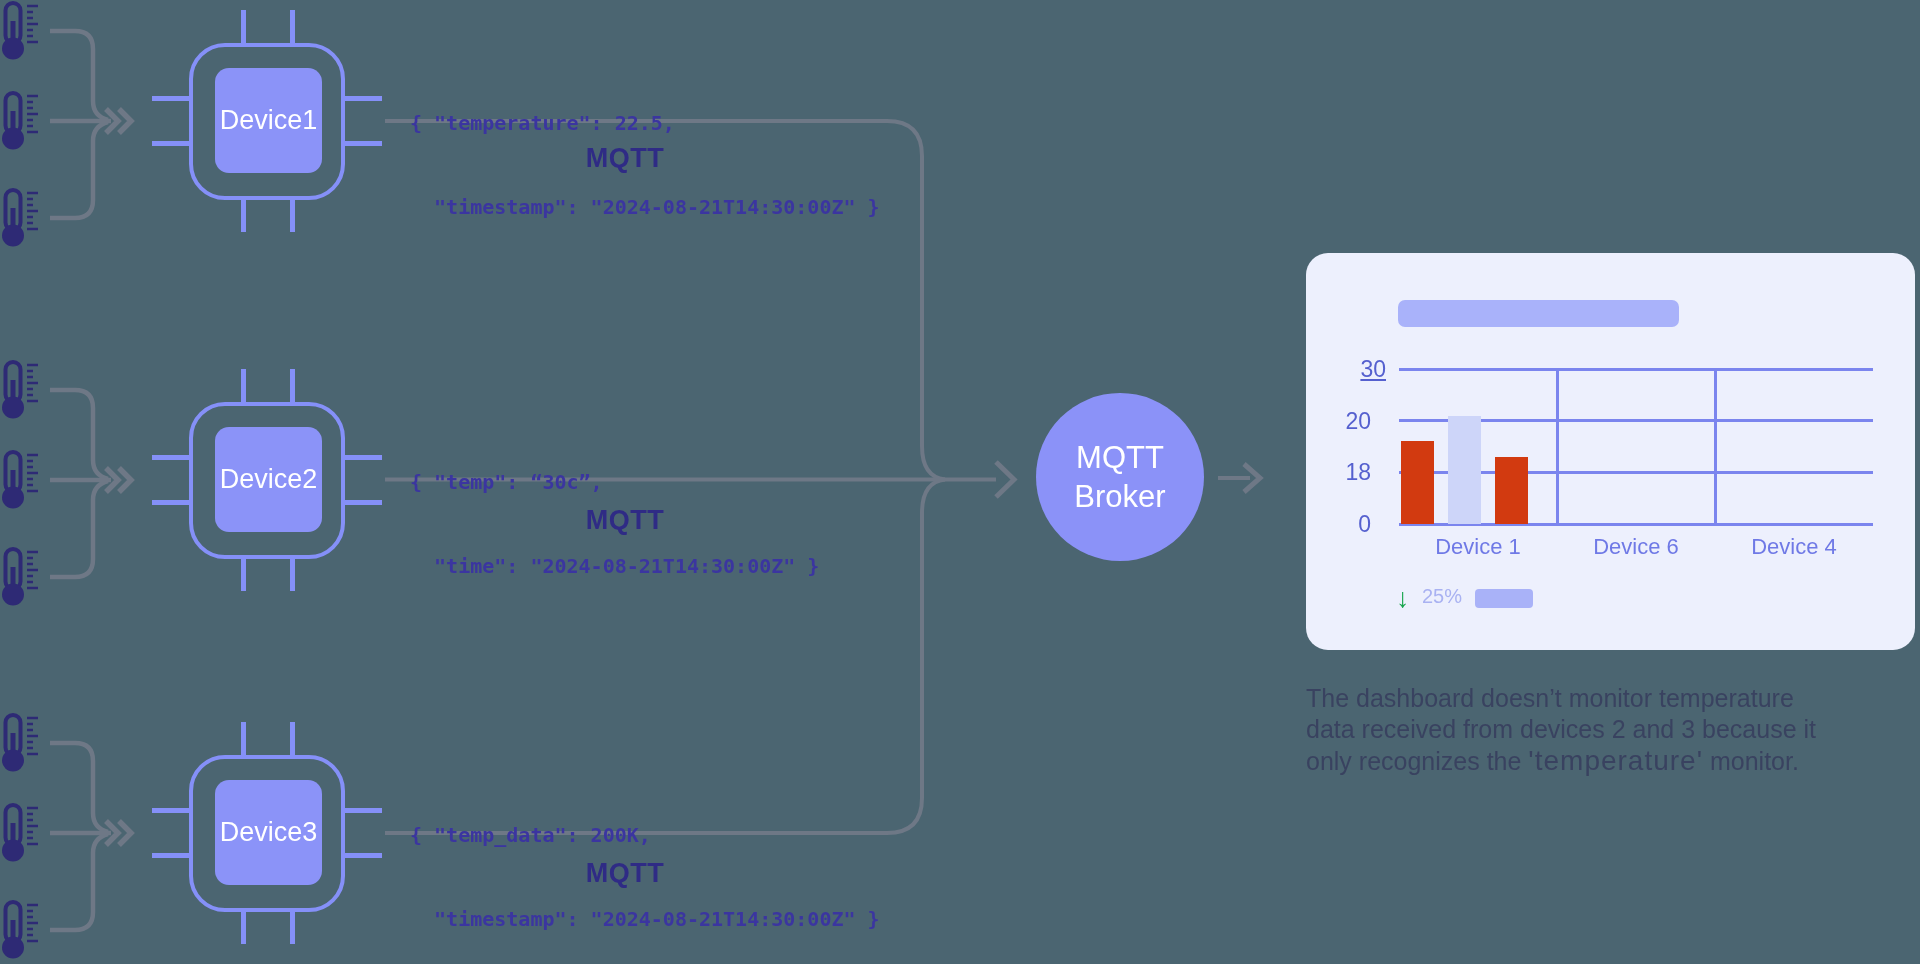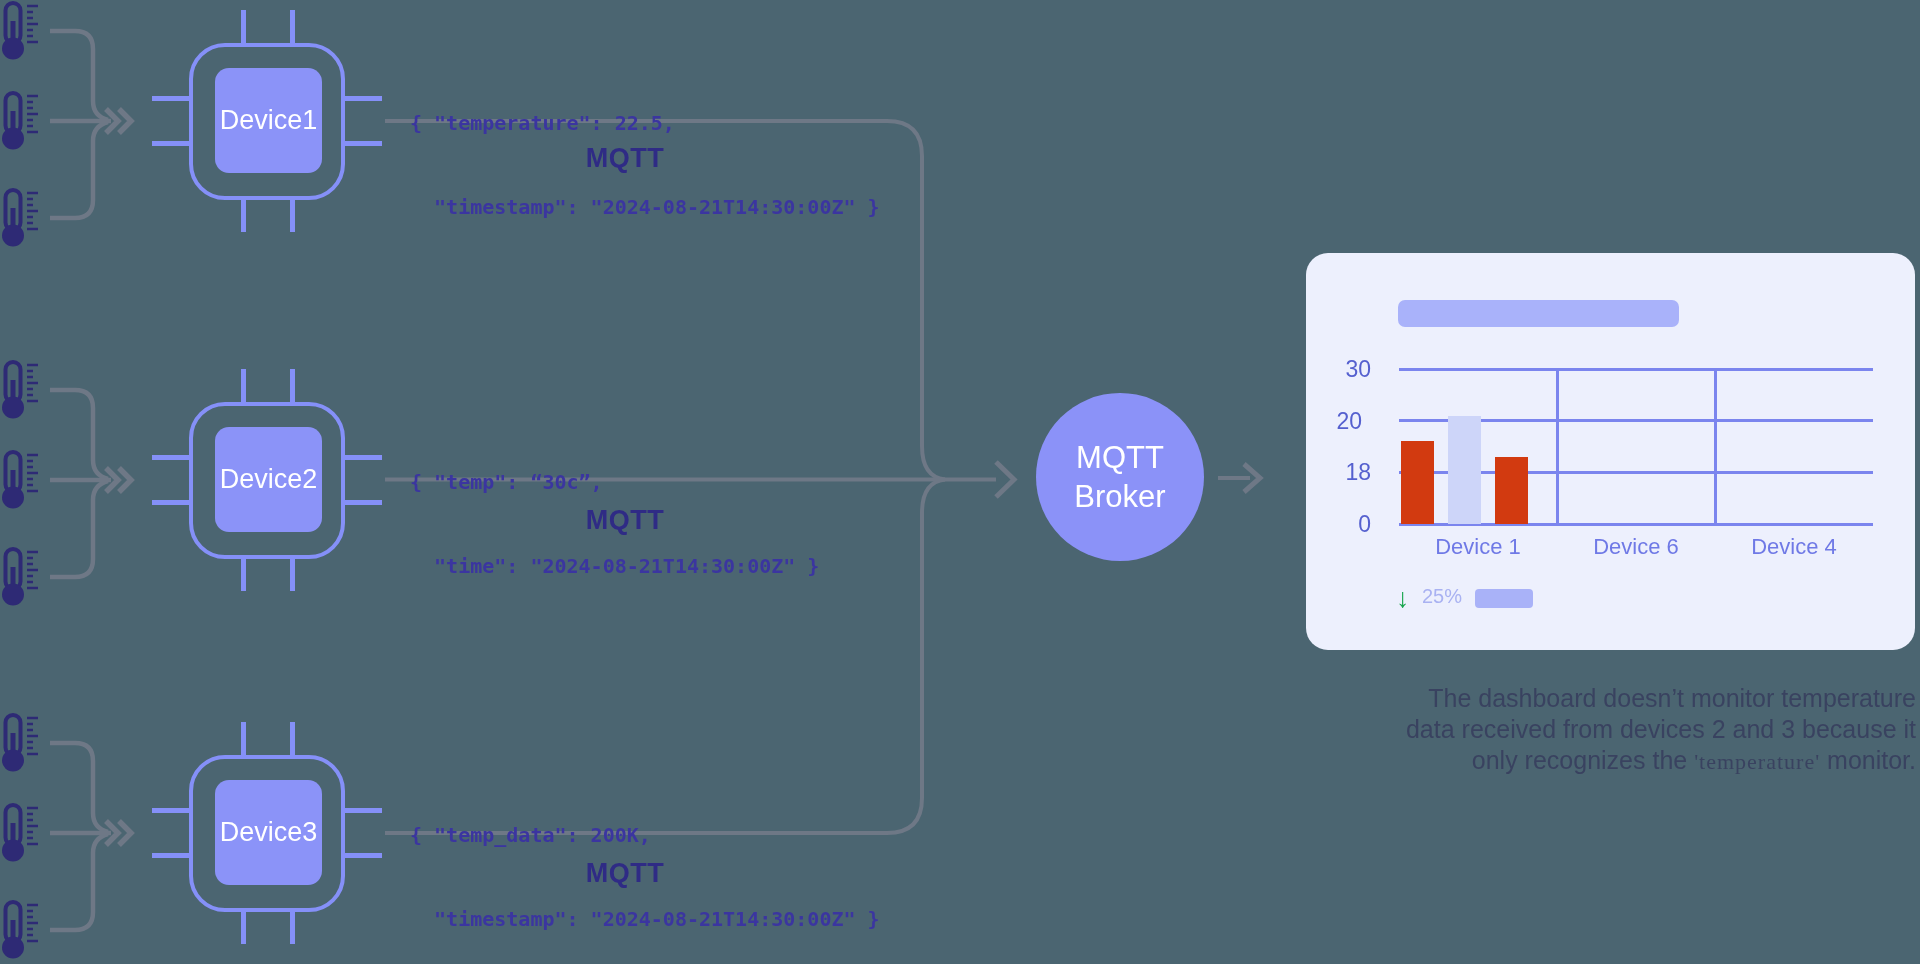--- a/index.html
+++ b/index.html
@@ -31,23 +31,23 @@
   .plot{position:absolute;left:93px;top:116px;width:474px;height:155px;}
   .gridline-h{position:absolute;left:0;width:100%;height:3px;background:#7b85ee;}
   .gridline-v{position:absolute;top:0;width:3px;height:100%;background:#7b85ee;}
   .ytick{position:absolute;width:50px;text-align:right;font-size:23px;color:#5560cf;}
   .xtick{position:absolute;width:158px;text-align:center;font-size:22px;color:#6f79e6;}
   .bar{position:absolute;bottom:0;width:33px;}
   .trend-arrow{position:absolute;left:90px;top:330px;font-size:27px;font-weight:700;color:#17a54d;}
   .trend-value{position:absolute;left:116px;top:332px;font-size:20px;color:#a9b2f2;}
   .trend-pill{position:absolute;left:169px;top:336px;width:58px;height:19px;background:#a9b2f8;border-radius:4px;}
   
-  .caption{position:absolute;left:1306px;top:683px;width:610px;text-align:right;
+  .caption{position:absolute;left:1306px;top:683px;width:610px;text-align:left;
            font-size:25px;line-height:31px;color:rgba(43,38,82,0.55);}
-  .caption .code{font-family:Liberation Serif, serif;font-size:22px;letter-spacing:1px;}
+  .caption .code{font-family:Liberation Sans, sans-serif;font-size:28px;letter-spacing:1px;}
 </style>
 </head>
 <body>
 
 <div id="canvas">
 
   <svg class="abs" style="left:0;top:0" width="1920" height="964" viewBox="0 0 1920 964" fill="none" stroke="#6e7886" stroke-width="4">
     <path d="M385,121 H887 Q922,121 922,156 V446 Q922,477 945,479.5"></path>
     <path d="M385,833 H887 Q922,833 922,798 V513 Q922,482 945,479.5"></path>
     <path d="M385,479.5 H945"></path>
@@ -281,22 +281,22 @@
         <div class="gridline-h" style="top: -1.5px;"></div>
         <div class="gridline-v" style="left: 156.5px;"></div>
         <div class="gridline-v" style="left: 314.5px;"></div>
         <div class="bar" style="left: 2px; height: 82.6667px; background: rgb(210, 58, 16);"></div>
         <div class="bar" style="left: 49px; height: 108.5px; background: rgb(205, 213, 249);"></div>
         <div class="bar" style="left: 96px; height: 67.1667px; background: rgb(210, 58, 16);"></div>
       </div>
     <div id="yticks">
         <div class="ytick" style="left: 15px; top: 258px;">0</div>
         <div class="ytick" style="left: 15px; top: 206.333px;">18</div>
-        <div class="ytick" style="left: 6px; top: 154.667px;">20</div>
-        <div class="ytick" style="left: 15px; top: 103px;">30</div>
+        <div class="ytick" style="left: 15px; top: 154.667px;">20</div>
+        <div class="ytick" style="left: 30px; top: 103px; text-decoration: underline;">30</div>
       </div>
     <div id="xticks">
         <div class="xtick" style="left: 93px; top: 281px; width: 158px;">Device 1</div>
         <div class="xtick" style="left: 251px; top: 281px; width: 158px;">Device 6</div>
         <div class="xtick" style="left: 409px; top: 281px; width: 158px;">Device 4</div>
       </div>
     <div class="trend-arrow">↓</div>
     <div class="trend-value">25%</div>
     <div class="trend-pill"></div>
   </div>

